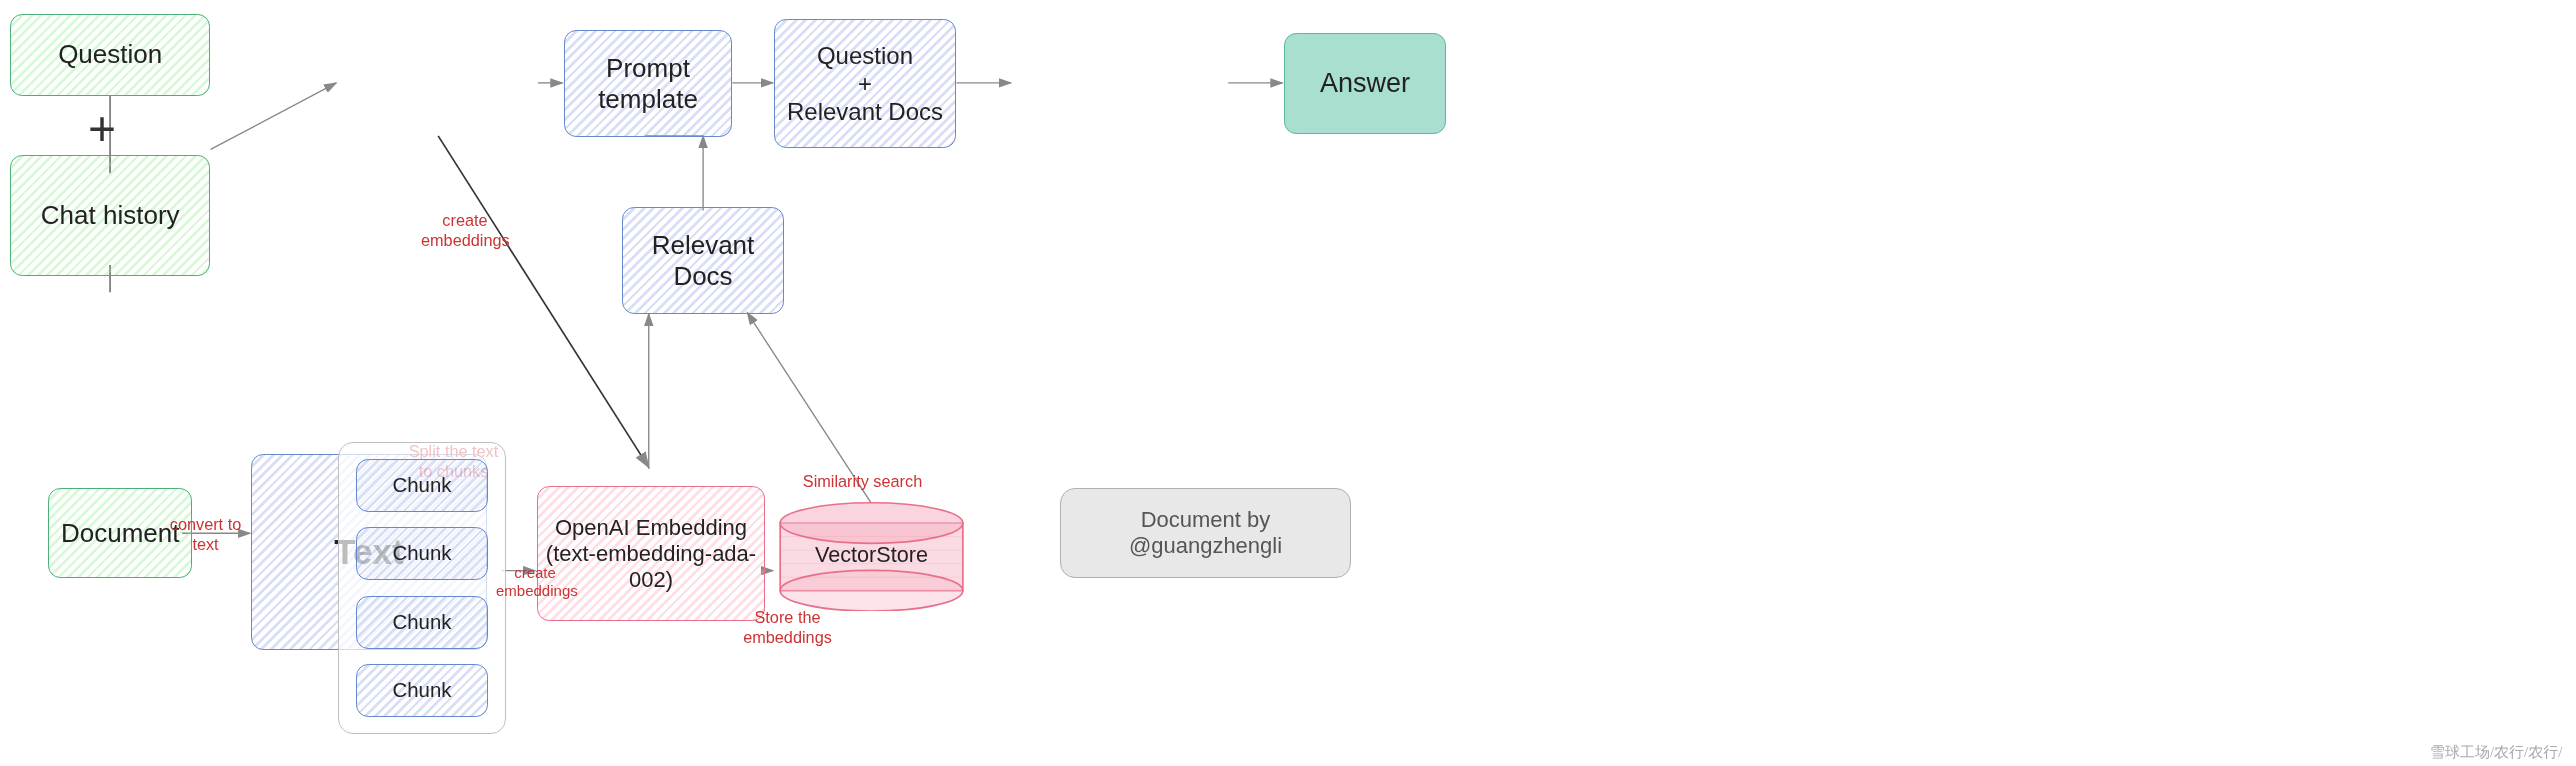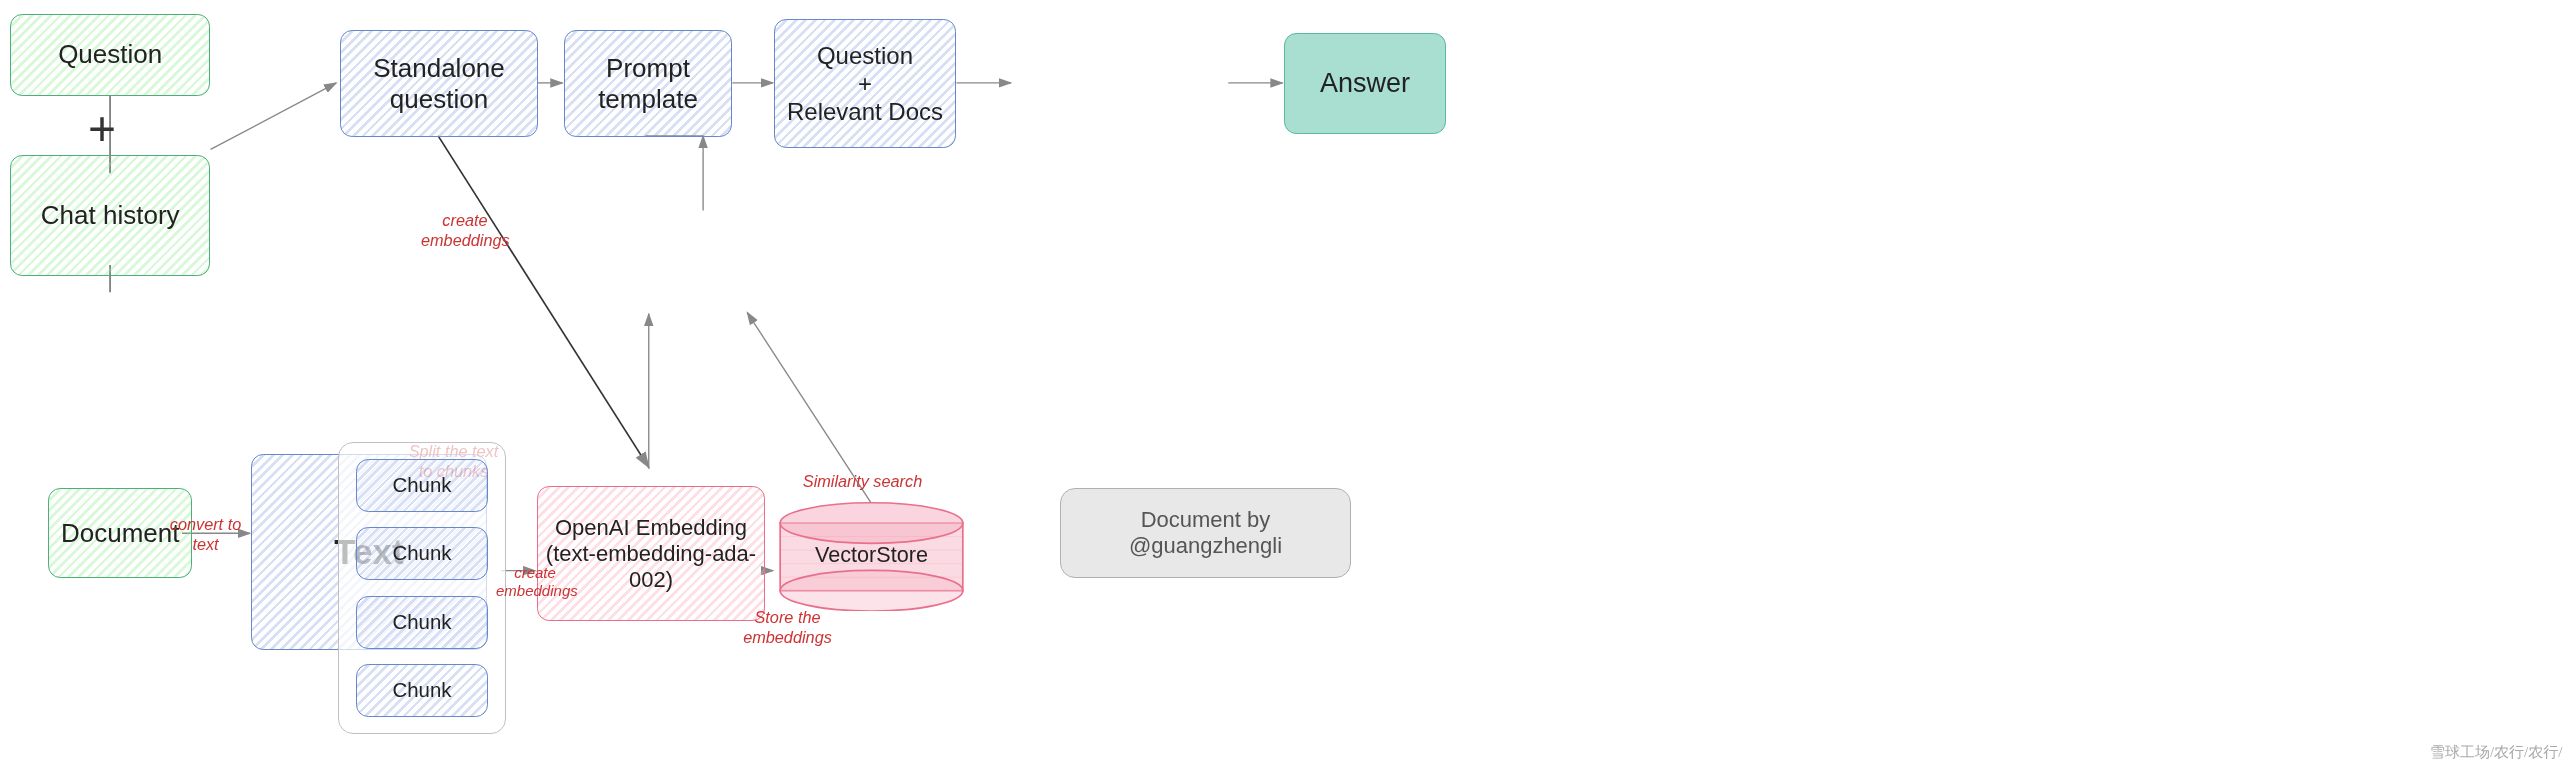--- a/index.html
+++ b/index.html
@@ -77,21 +77,20 @@
       position: absolute;
       font-size: 49px;
       color: #333;
       font-weight: 300;
     }
     .arrow-label {
       position: absolute;
       font-size: 16.3px;
       color: #cc3333;
       font-family: 'Segoe UI', cursive, sans-serif;
-      font-style: italic;
       text-align: center;
       line-height: 1.2;
     }
     .watermark {
       position: absolute;
       font-size: 17.7px;
       color: #999;
       font-family: Liberation Serif, serif;
       bottom: 6.8px;
       right: 13.6px;
@@ -152,37 +151,37 @@
   <div class="node node-green" style="left:10.2px;top:13.6px;width:200px;height:82px;font-size:26px;">
     <span>Question</span>
   </div>
 
   <div class="plus-sign" style="left:88px;top:101px;font-size:48px;">+</div>
 
   <div class="node node-green" style="left:10.2px;top:155px;width:200px;height:121px;font-size:26px;">
     <span>Chat history</span>
   </div>
 
-  <div class="node node-blue" style="left:340px;top:30px;width:198px;height:107px;font-size:26px;white-space:pre-line;">
-    <span>Standalone<br>question</span>
-  </div>
 
   <div class="node node-blue" style="left:564px;top:30px;width:168px;height:107px;font-size:26px;">
     <span>Prompt<br>template</span>
   </div>
 
   <div class="node node-blue" style="left:774px;top:19px;width:182px;height:129px;font-size:24px;">
     <span>Question<br>+<br>Relevant Docs</span>
   </div>
 
 
   <div class="node node-teal" style="left:1284px;top:33px;width:162px;height:101px;font-size:27px;">
     <span>Answer</span>
   </div>
 
+  <div class="node node-blue" style="left:622px;top:207px;width:162px;height:107px;font-size:26px;">
+    <span>Relevant<br>Docs</span>
+  </div>
 
   <div class="arrow-label" style="left:421px;top:211px;width:88px;">
     <span>create
 embeddings</span>
   </div>
 
   <div class="node node-green" style="left:10.2px;top:488px;width:144px;height:90px;font-size:26px;margin-left:38px;">
     <span>Document</span>
   </div>
 

